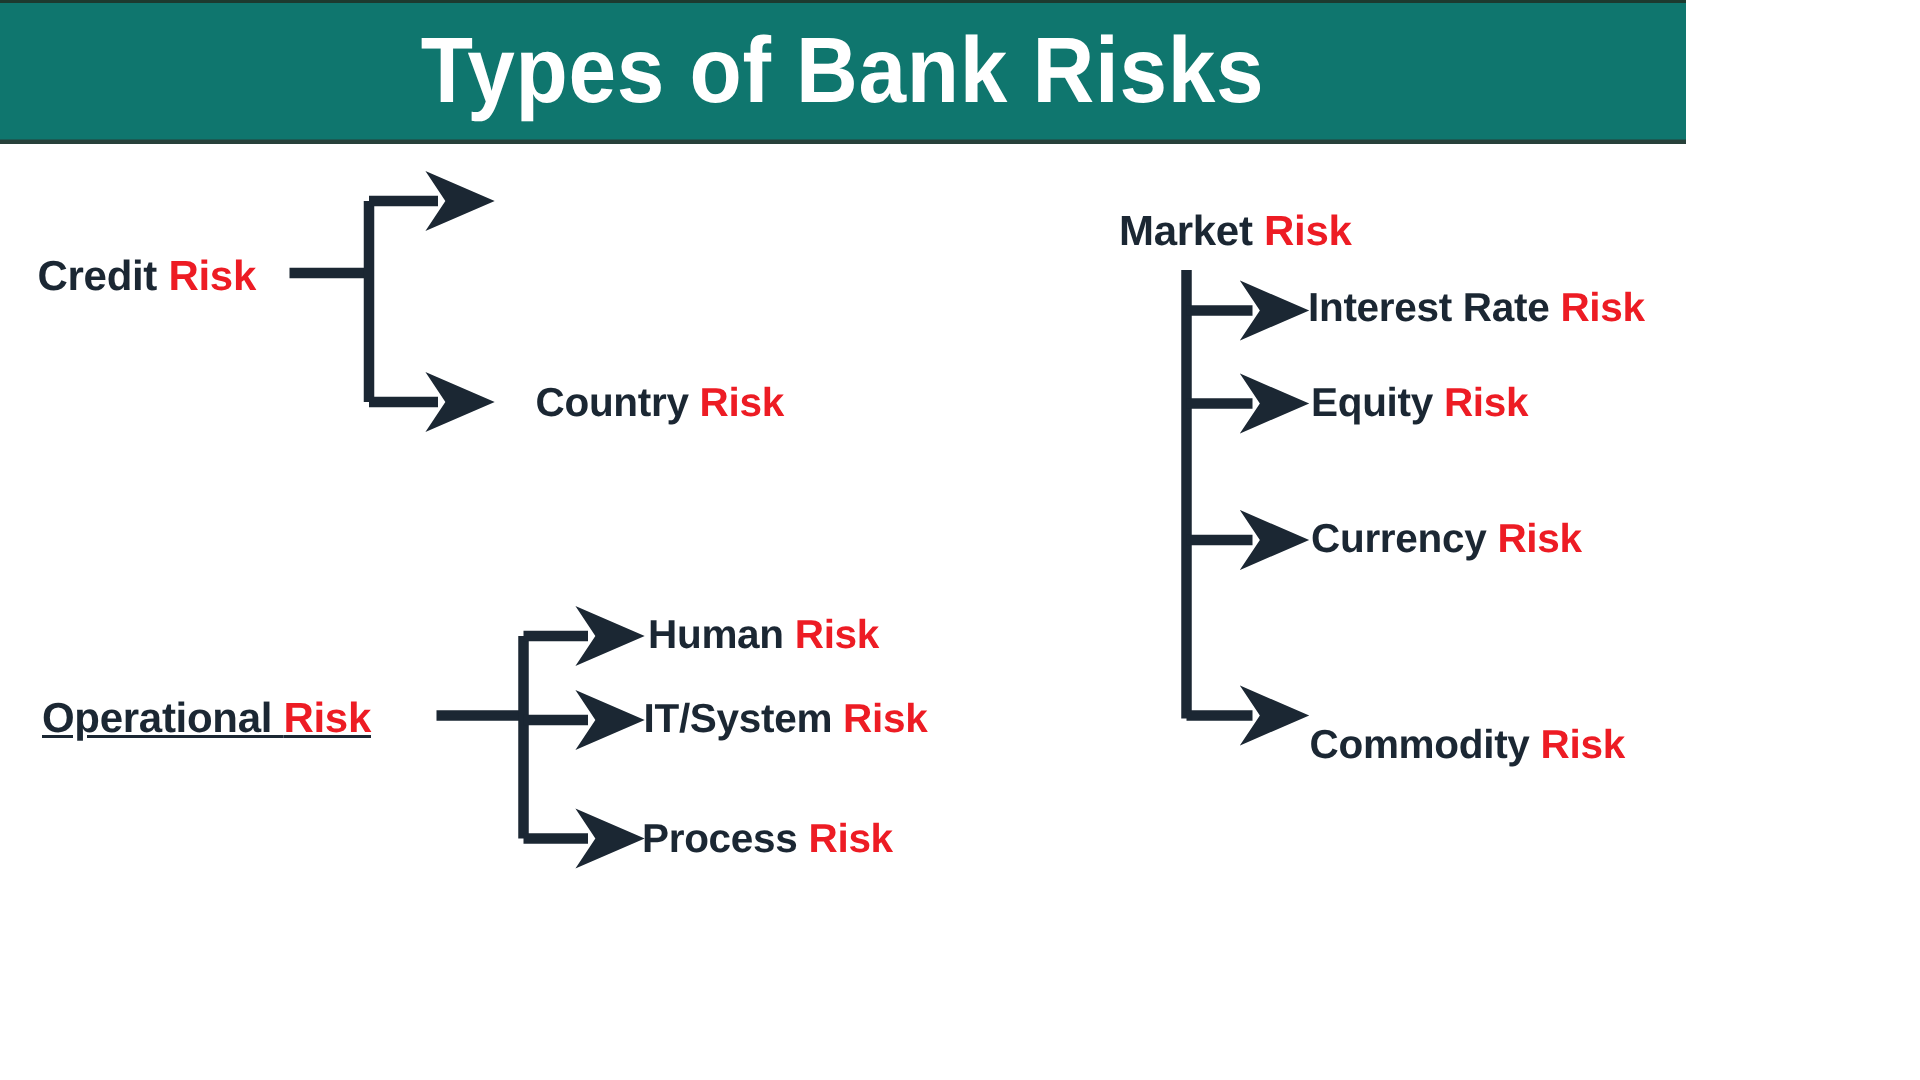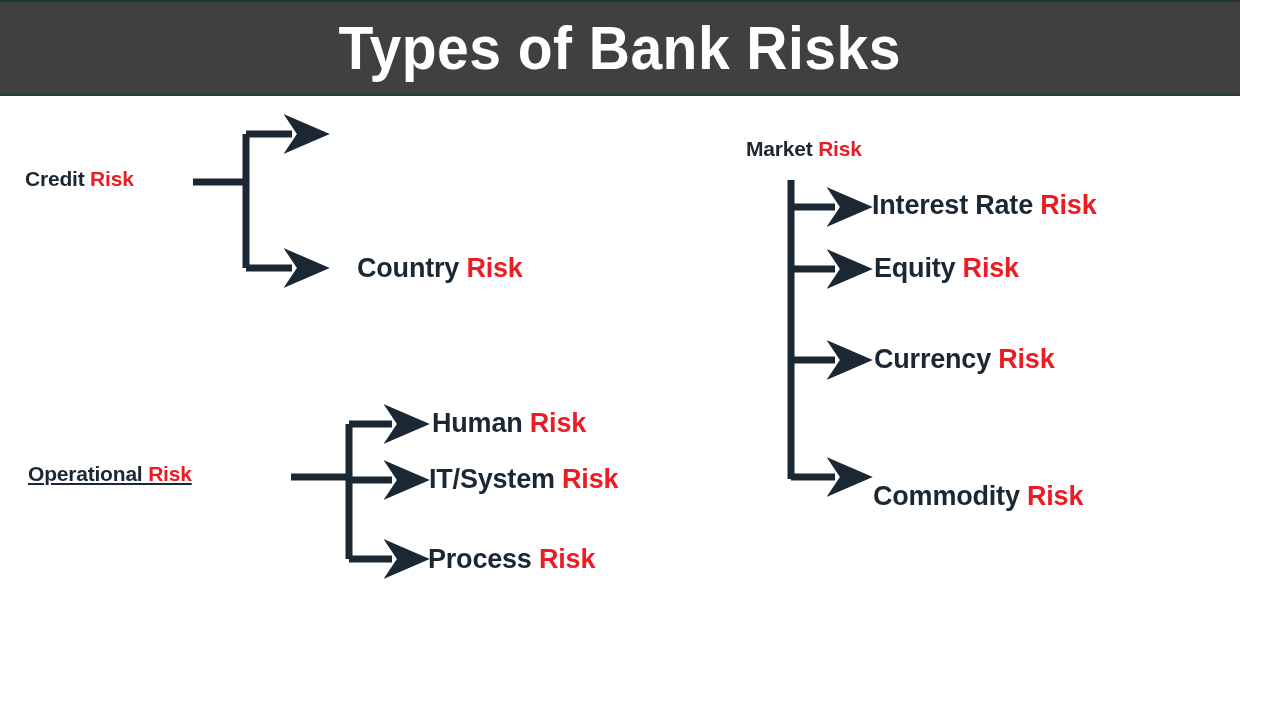--- a/index.html
+++ b/index.html
@@ -19,23 +19,23 @@
     width: 1280px;
     height: 720px;
     background: #ffffff;
   }
 
   
   #title-banner {
     position: absolute;
     left: 0;
     top: 0;
-    width: 1240px;
+    width: 1124px;
     height: 96px;
-    background: #404040;
+    background: #0f766e;
     border-top: 2px solid #1d3a2f;
     border-bottom: 3px solid #27413a;
     box-sizing: border-box;
     display: flex;
     align-items: center;
     justify-content: center;
   }
   #title-text {
     color: #ffffff;
     font-family: "Liberation Sans", sans-serif;
@@ -70,21 +70,21 @@
     white-space: nowrap;
     font-family: "Liberation Sans", sans-serif;
     font-weight: bold;
     color: #1b2733;
     line-height: 1.18;
   }
   .node .red {
     color: #ed1c24;
   }
   .parent {
-    font-size: 21px;
+    font-size: 28px;
     letter-spacing: -0.2px;
   }
   .child {
     font-size: 27px;
     letter-spacing: -0.2px;
   }
   .child.two-line {
     line-height: 1.32;
   }
 </style>

